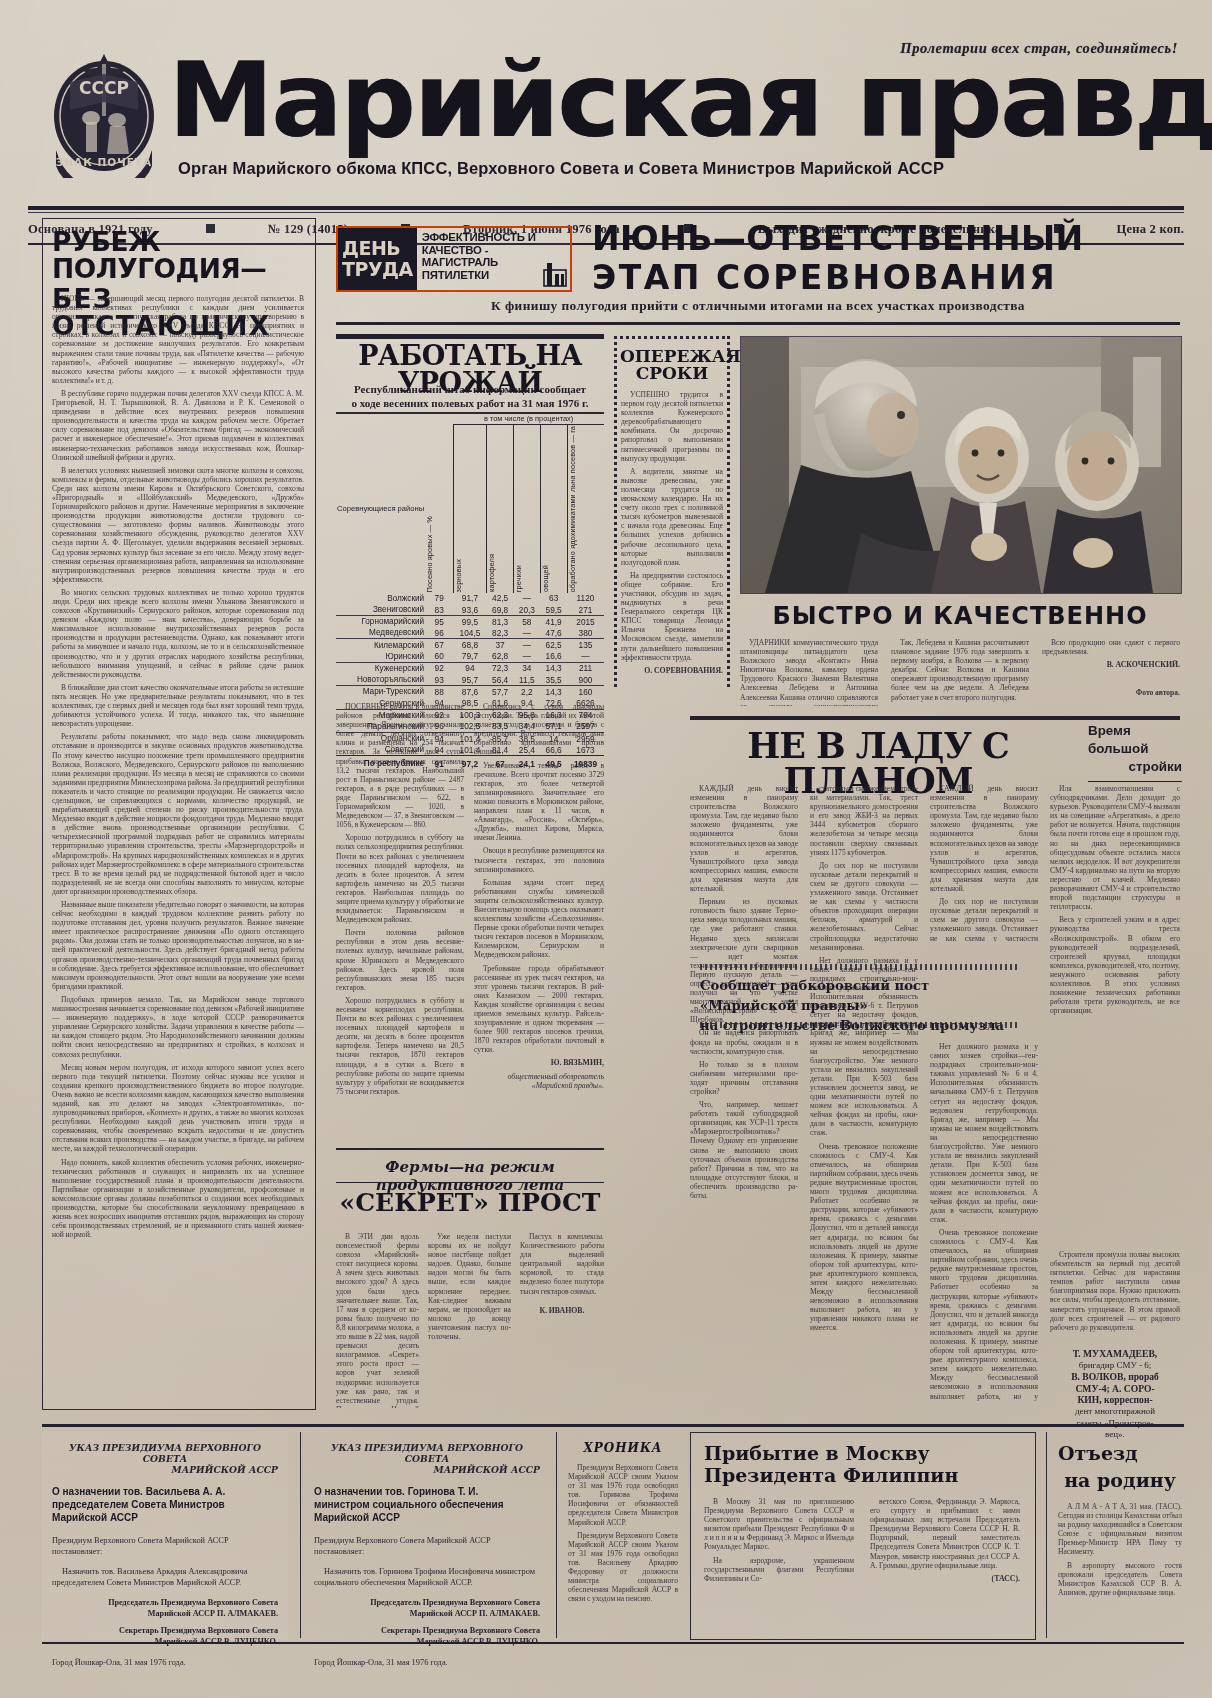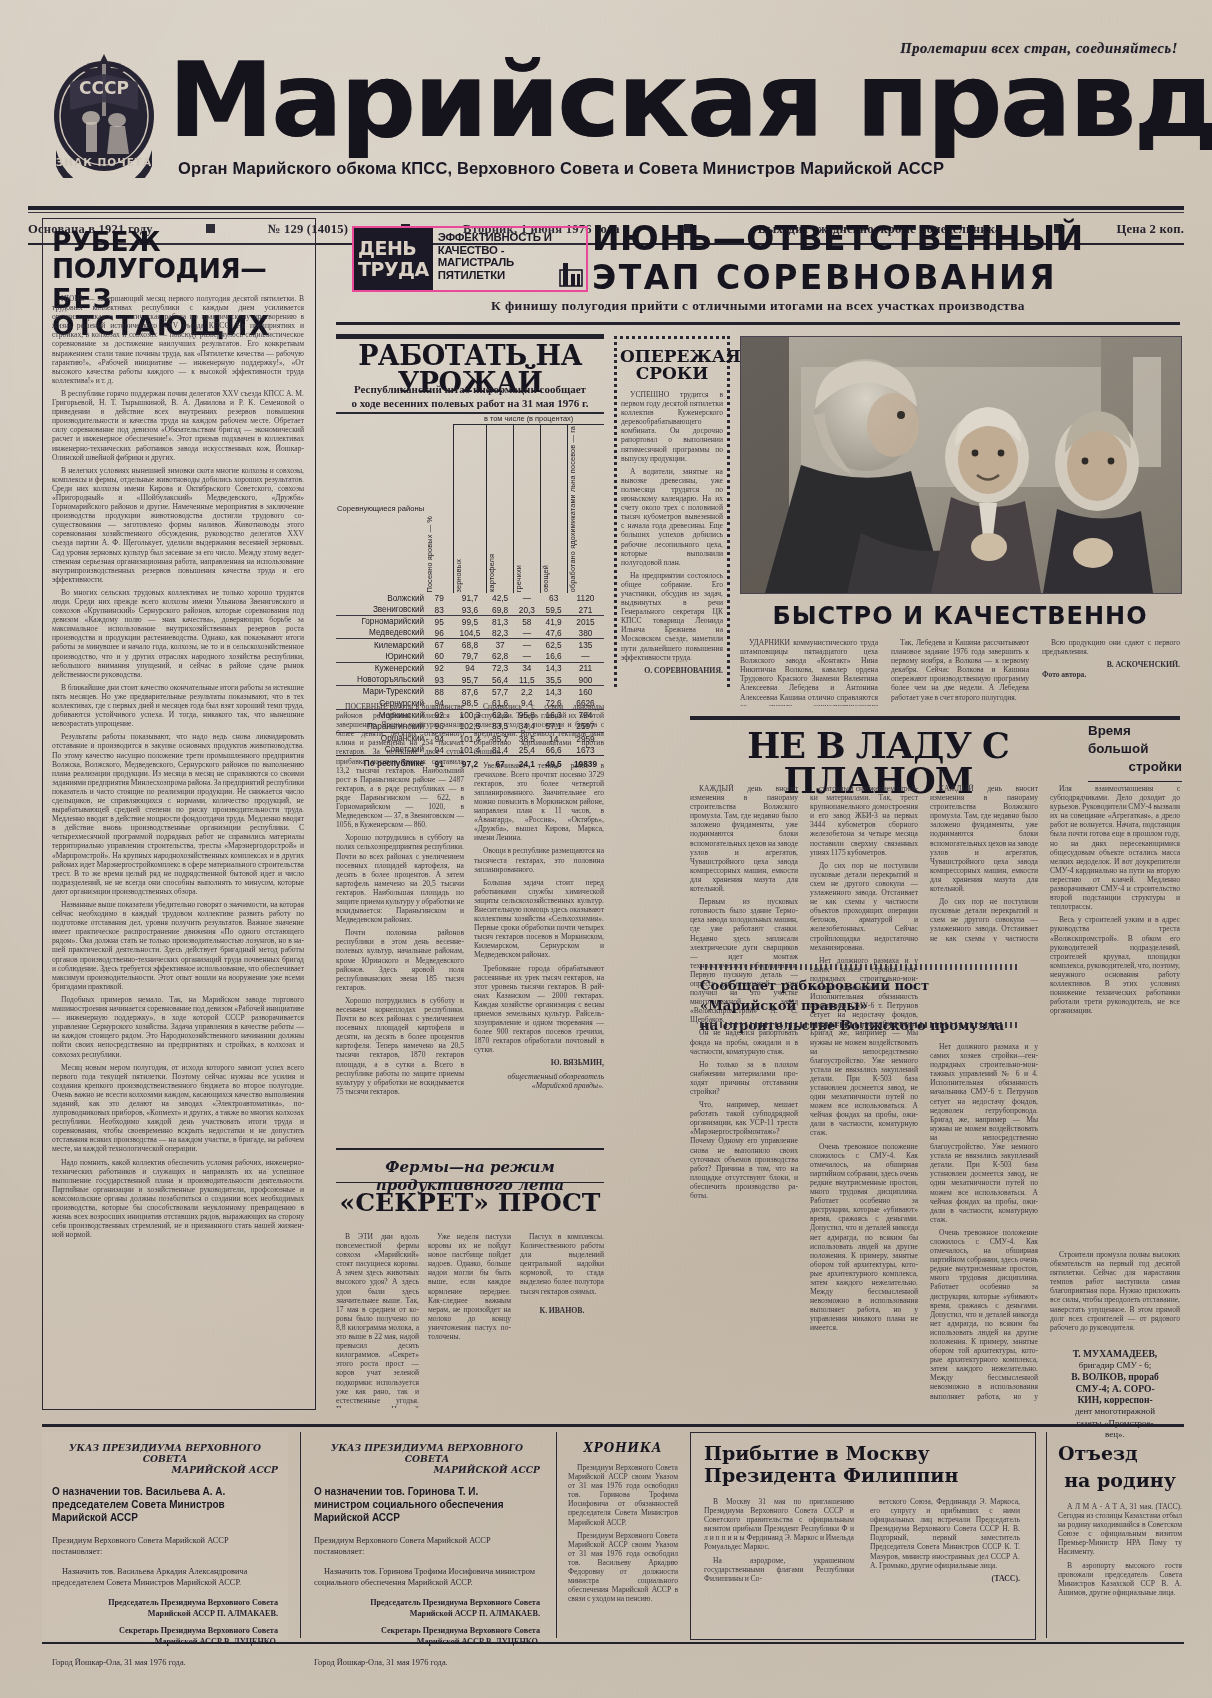--- a/index.html
+++ b/index.html
@@ -107,23 +107,22 @@
   .tbl tr.grp td{border-top:1px solid #3b3744;}
   .tbl tr.tot td{border-top:1.6px solid #2a2833;font-weight:bold;padding-top:2.5px;}
   .vhead{
     writing-mode:vertical-rl;transform:rotate(180deg);
     font-size:7.4px;white-space:nowrap;color:#232029;letter-spacing:.1px;
     line-height:8px;
   }
 
   
   .dtbadge{
-    position:absolute;border:2px solid #ec4899;background:rgba(255,255,255,.05);
+    position:absolute;border:2px solid #c2410c;background:rgba(255,255,255,.05);
     display:flex;
-    margin-left:16px;
   }
   .dt-left{
     background:#1b1925;color:#d9d0c3;
     font-family:"DejaVu Sans", sans-serif;font-weight:bold;
     font-size:19px;line-height:21px;letter-spacing:-.5px;
     padding:3px 4px;display:flex;flex-direction:column;justify-content:center;
   }
   .dt-right{
     padding:3px 4px 3px 5px;
     font-family:"Liberation Sans", sans-serif;font-weight:bold;
@@ -132,21 +131,21 @@
   .dt-icon{position:absolute;right:3px;bottom:3px;width:24px;height:26px;}
 
   
   .photo{
     position:absolute;overflow:hidden;background:#8d8579;
     border:1px solid #4a4450;
   }
   .photo svg{display:block;}
   .caption{
     font-family:"Liberation Serif", serif;font-size:7.6px;line-height:9px;
-    color:#2b2832;font-weight:bold;
+    color:#2b2832;text-align:right;font-weight:bold;margin-top:18px;
   }
 
   .dots-v{
     position:absolute;width:3px;
     background-image:repeating-linear-gradient(180deg,#2a2833 0 3px, rgba(0,0,0,0) 3px 6px);
   }
   .dots-h{
     position:absolute;height:3px;
     background-image:repeating-linear-gradient(90deg,#2a2833 0 3px, rgba(0,0,0,0) 3px 6px);
   }

